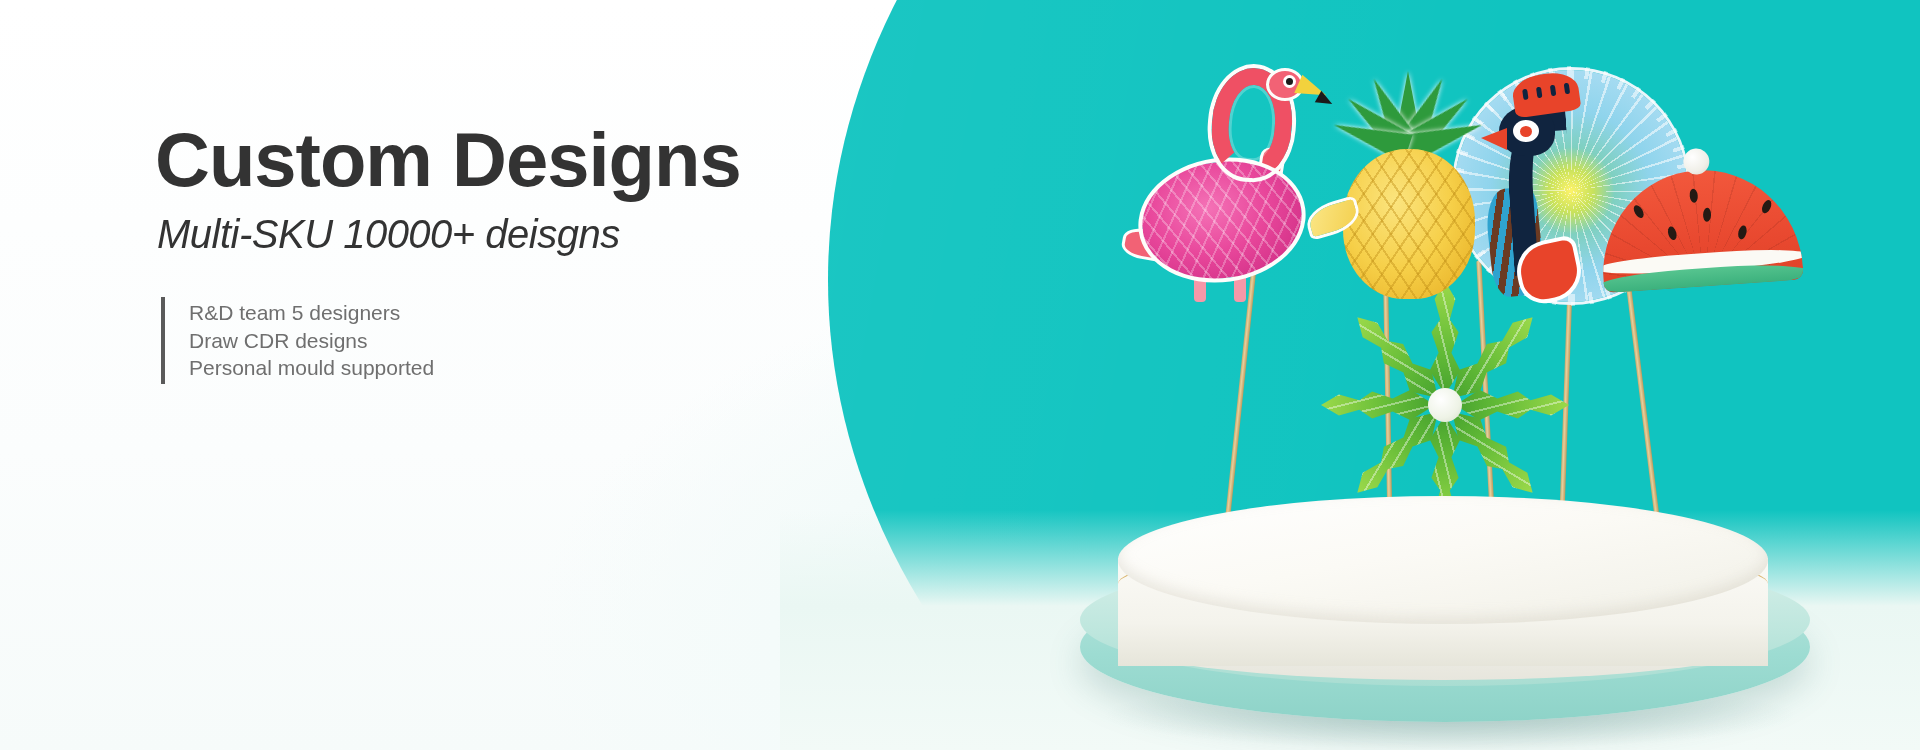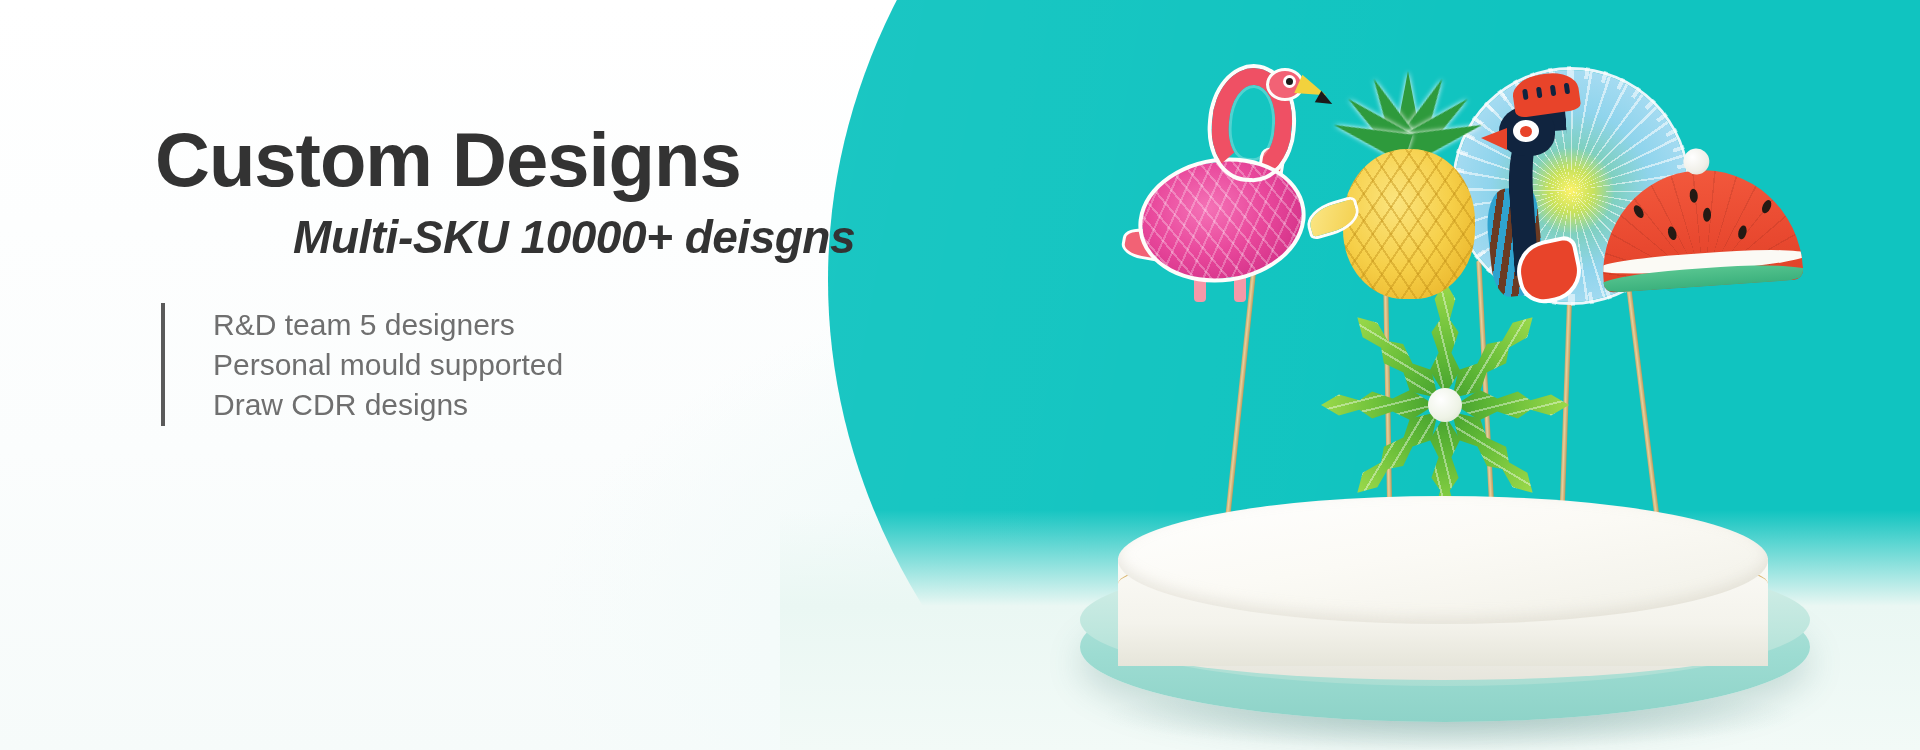--- a/index.html
+++ b/index.html
@@ -61,41 +61,39 @@
     margin: 0;
     font-size: 76px;
     line-height: 1.04;
     font-weight: 700;
     letter-spacing: -1px;
     color: var(--ink, #333333);
     white-space: nowrap;
   }
   .subhead {
     margin: 14px 0 0 2px;
-    font-size: 46px;
+    font-size: 40px;
     line-height: 1.05;
-    font-weight: 700;
+    font-weight: 400;
     font-style: italic;
     letter-spacing: -0.5px;
     color: var(--ink, #333333);
     white-space: nowrap;
-    text-align: right;
   }
   .feature-list {
     margin: 42px 0 0 6px;
     padding: 2px 0 2px 24px;
     list-style: none;
     border-left: 4px solid var(--rule, #5a5a5a);
   }
   .feature-list li {
-    font-size: 30px;
+    font-size: 21px;
     line-height: 1.32;
     color: var(--muted, #6f6f6f);
     white-space: nowrap;
-    margin-left: 24px;
   }
 
   
   .podium {
     position: absolute;
     left: 1080px;
     top: 530px;
     width: 730px;
     height: 210px;
   }
@@ -452,22 +450,22 @@
 
   <div class="bg-white"></div>
   <div class="bg-teal-blob"></div>
   <div class="bg-floor"></div>
 
   <div class="text-col">
     <h1 class="headline">Custom Designs</h1>
     <div class="subhead">Multi-SKU 10000+ deisgns</div>
     <ul class="feature-list">
       <li>R&amp;D team 5 designers</li>
+      <li>Draw CDR designs</li>
       <li>Personal mould supported</li>
-      <li>Draw CDR designs</li>
     </ul>
   </div>
 
   <div class="stick" style="left:1222px; top:248px; height:300px; transform:rotate(6deg);"></div>
   <div class="stick" style="left:1388px; top:240px; height:318px; transform:rotate(-1deg);"></div>
   <div class="stick" style="left:1492px; top:260px; height:300px; transform:rotate(-3deg);"></div>
   <div class="stick" style="left:1558px; top:258px; height:300px; transform:rotate(2deg);"></div>
   <div class="stick" style="left:1660px; top:262px; height:300px; transform:rotate(-7deg);"></div>
 
   <div class="deco" style="left:1340px; top:300px; width:210px; height:210px;">

